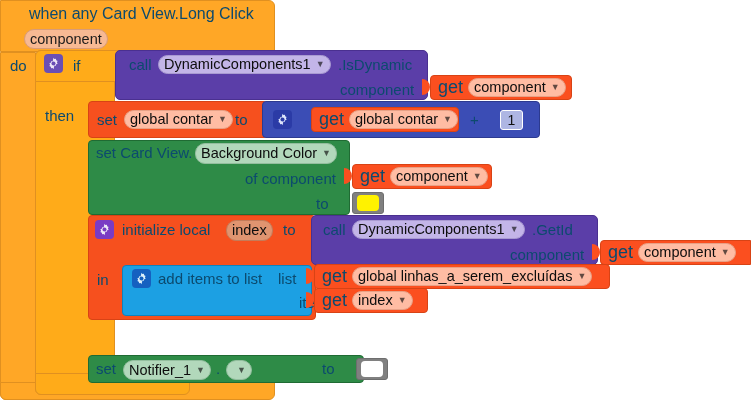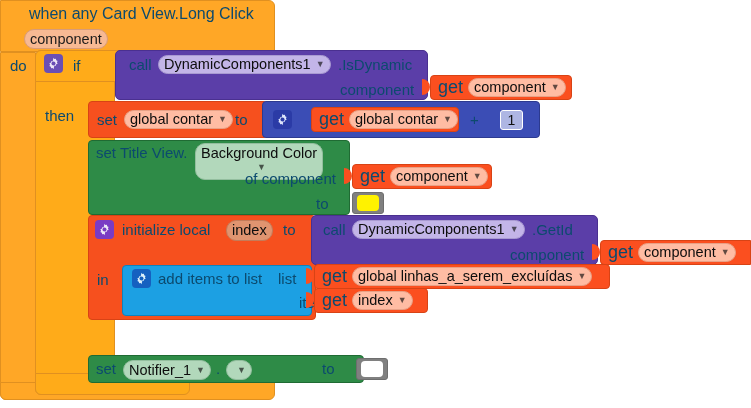--- a/index.html
+++ b/index.html
@@ -134,22 +134,22 @@
   <div class="blk orange" style="left:311px;top:107px;width:148px;height:25px;border-radius:4px;"></div>
   <div class="lbl sm" style="left:319px;top:112px;">get</div>
   <div class="pill p-orange" style="left:349px;top:110px;">
     <span class="cap">global contar</span>
     <span class="car">▼</span>
   </div>
   <div class="lbl" style="left:470px;top:112px;">+</div>
   <div class="num" style="left:500px;top:110px;width:23px;height:20px;border-radius:3px;">1</div>
 
   <div class="blk green" style="left:88px;top:140px;width:262px;height:75px;border-radius:4px;"></div>
-  <div class="lbl" style="left:96px;top:145px;">set Title View.</div>
-  <div class="pill p-green" style="left:195px;top:143px;height:37px;flex-direction:column;">
+  <div class="lbl" style="left:96px;top:145px;">set Card View.</div>
+  <div class="pill p-green" style="left:195px;top:143px;height:21px;">
     <span class="cap">Background Color</span>
     <span class="car">▼</span>
   </div>
   <div class="lbl" style="left:245px;top:171px;">of component</div>
   <div class="sock s-green" style="left:344px;top:168px;"></div>
   <div class="blk orange" style="left:352px;top:164px;width:140px;height:25px;border-radius:4px;"></div>
   <div class="lbl sm" style="left:360px;top:169px;">get</div>
   <div class="pill p-orange" style="left:390px;top:167px;">
     <span class="cap">component</span>
     <span class="car">▼</span>

